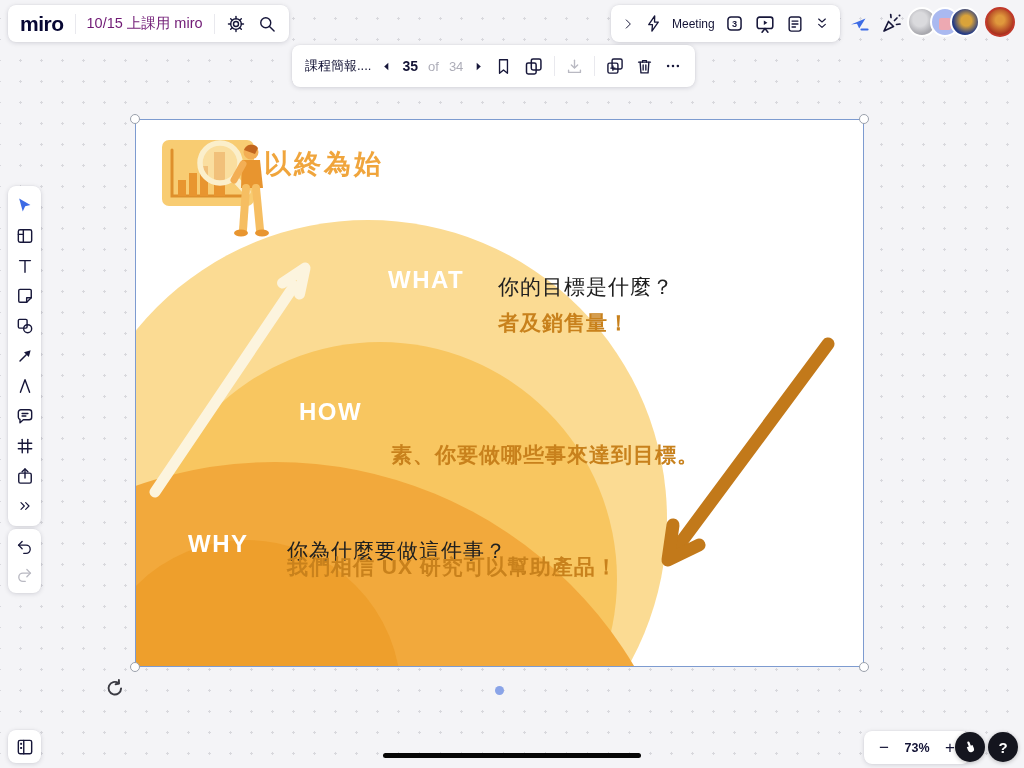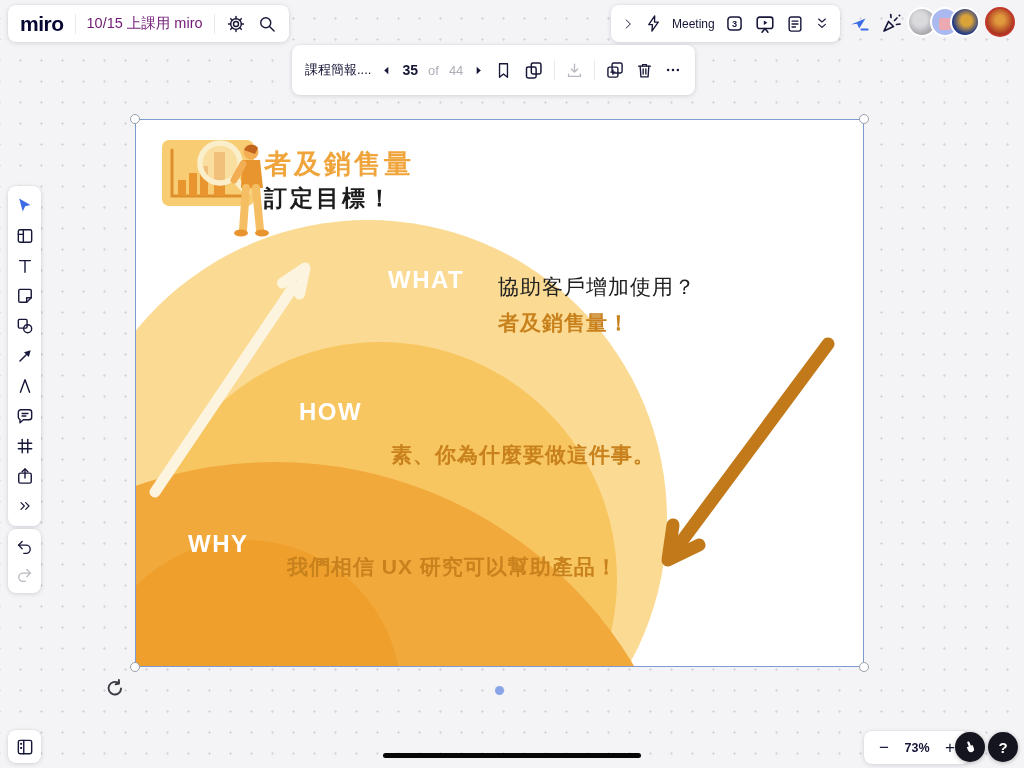--- a/index.html
+++ b/index.html
@@ -35,21 +35,21 @@
 
   
   .avatar { position:absolute; top:7px; width:30px; height:30px; border-radius:50%; border:2px solid #fff; cursor:pointer; }
   #avatar-1 { left:907px; background:radial-gradient(circle at 42% 40%, #DADADD 32%, #A8A8AE 68%); }
   #avatar-2 { left:930px; background:#AAB9F0; display:flex; align-items:center; justify-content:center; }
   #avatar-2 .sq { width:12px; height:12px; border-radius:2px; background:#EDA9B2; margin-top:4px; }
   #avatar-3 { left:950px; background:radial-gradient(circle at 55% 45%, #D9A33A 26%, #233A85 66%); }
   #avatar-4 { left:985px; border:2px solid #C0392B; background:radial-gradient(circle at 50% 42%, #E0983C 22%, #A8321F 72%); }
 
   
-  #chip-pages { left:292px; top:45px; height:50px; padding:0 13px; gap:10px; }
+  #chip-pages { left:292px; top:45px; height:42px; padding:0 13px; gap:10px; }
   #doc-title { font-size:13px; font-weight:500; color:#131335; white-space:nowrap; }
   #page-current { font-size:14px; font-weight:700; color:#131335; }
   .pg-dim { font-size:13px; color:#ADADB8; }
 
   
   #chip-tools { left:8px; top:186px; width:33px; padding:5px 0; flex-direction:column; gap:0; }
   #chip-tools .icon-btn { width:33px; height:30px; }
   #chip-undo { left:8px; top:529px; width:33px; padding:4px 0; flex-direction:column; }
   #chip-undo .icon-btn { width:33px; height:28px; }
   #chip-frames { left:8px; top:730px; width:33px; height:33px; justify-content:center; }
@@ -129,35 +129,35 @@
         <circle cx="103" cy="22" r="7.5" fill="#F3AE54"></circle>
         <path d="M96 20 a8 8 0 0 1 14 -2 l-3 6 z" fill="#C2661F"></path>
         <path d="M94 30 h18 l3 28 h-22 z" fill="#E8952F"></path>
         <path d="M95 34 L86 50" stroke="#F3AE54" stroke-width="7" stroke-linecap="round"></path>
         <path d="M98 58 L95 100" stroke="#F6BE62" stroke-width="8" stroke-linecap="round"></path>
         <path d="M108 58 L112 100" stroke="#F6BE62" stroke-width="8" stroke-linecap="round"></path>
         <ellipse cx="93" cy="103" rx="7" ry="3.5" fill="#E8952F"></ellipse>
         <ellipse cx="114" cy="103" rx="7" ry="3.5" fill="#E8952F"></ellipse>
       </svg>
 
-      <div class="abs" id="slide-title">者及銷售量</div>
-      <div class="abs" id="slide-subtitle">訂定目標！</div>
+      <div class="abs" id="slide-title">以終為始</div>
 
       <div class="abs big-label" id="what-label">WHAT</div>
-      <div class="abs question" id="what-q">協助客戶增加使用？</div>
+      <div class="abs question" id="what-q">你的目標是什麼？</div>
       <div class="abs" id="what-a">
         <div class="answer">者及銷售量！</div>
       </div>
 
       <div class="abs big-label" id="how-label">HOW</div>
       <div class="abs" id="how-a">
-        <div class="answer">素、你為什麼要做這件事。</div>
+        <div class="answer">素、你要做哪些事來達到目標。</div>
       </div>
 
       <div class="abs big-label" id="why-label">WHY</div>
+      <div class="abs question" id="why-q">你為什麼要做這件事？</div>
       <div class="abs" id="why-a">
         <div class="answer">我們相信 UX 研究可以幫助產品！</div>
       </div>
     </div>
 
     <div class="handle" id="h-tl"></div>
     <div class="handle" id="h-tr"></div>
     <div class="handle" id="h-bl"></div>
     <div class="handle" id="h-br"></div>
   </div>
@@ -265,21 +265,21 @@
 
   <div class="chip" id="chip-pages">
     <span id="doc-title">課程簡報....</span>
     <span class="icon-btn">
       <svg width="11" height="11" viewBox="0 0 24 24">
           <path d="M16 4 L7 12 L16 20 Z" fill="#17173A"></path>
         </svg>
     </span>
     <span id="page-current">35</span>
     <span class="pg-dim">of</span>
-    <span class="pg-dim">44</span>
+    <span class="pg-dim">34</span>
     <span class="icon-btn">
       <svg width="11" height="11" viewBox="0 0 24 24">
           <path d="M8 4 L17 12 L8 20 Z" fill="#17173A"></path>
         </svg>
     </span>
     <span class="icon-btn">
       <svg width="19" height="19" viewBox="0 0 24 24">
           <path d="M7 3.5 h10 V20.5 l-5-4.2 -5 4.2 Z" class="stroke"></path>
         </svg>
     </span>

